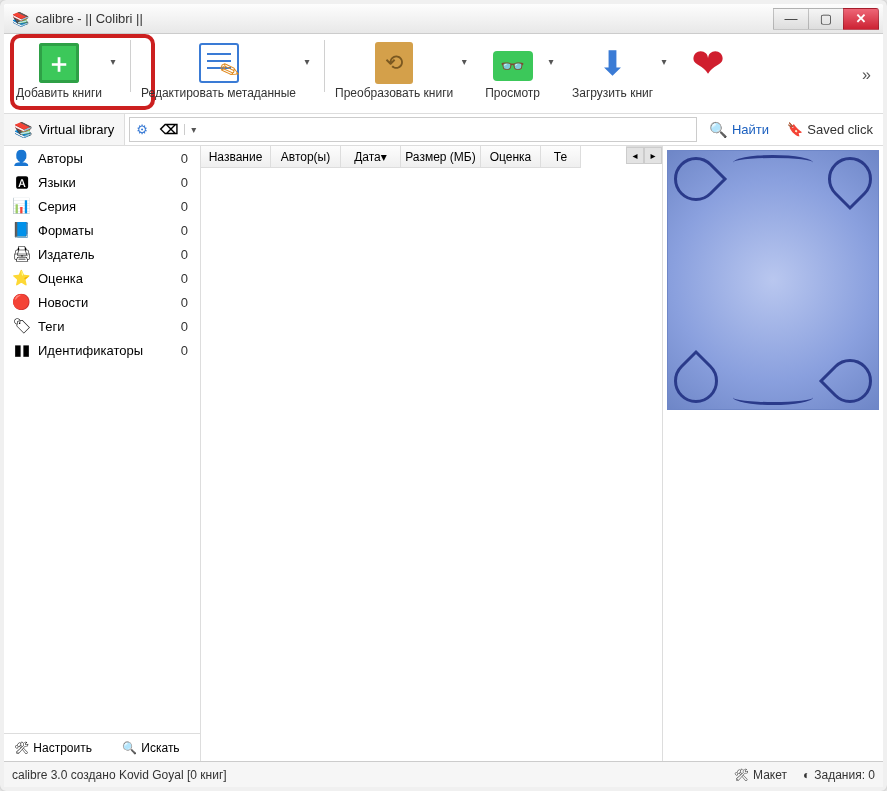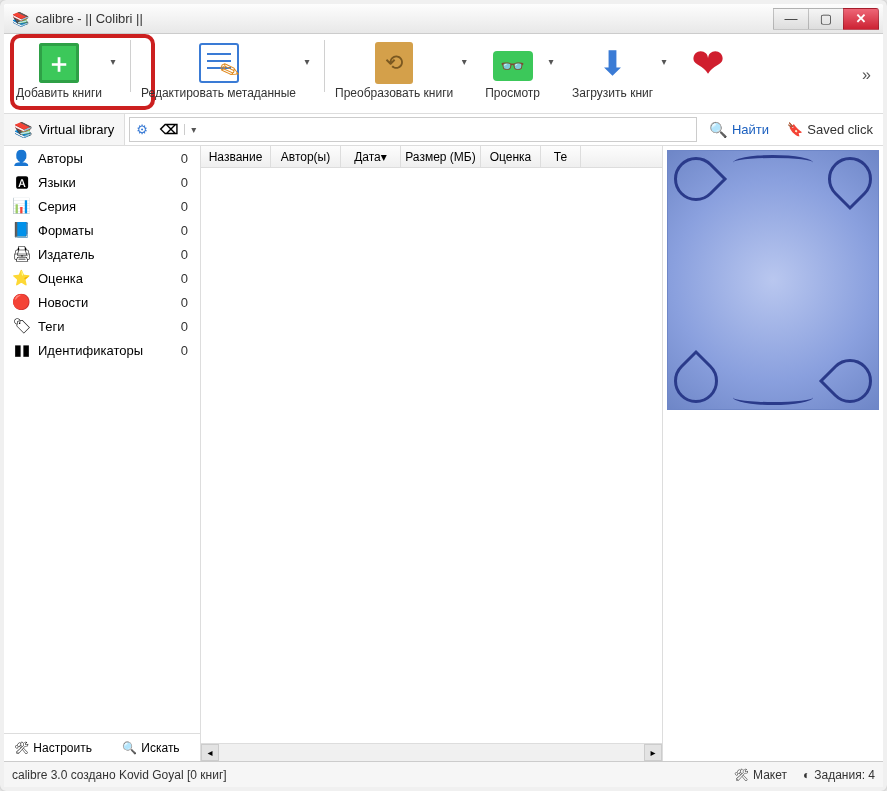--- a/index.html
+++ b/index.html
@@ -30,21 +30,21 @@
 .savedsearch { display: flex; align-items: center; padding: 0 10px; cursor: pointer; color: #333; }
 .savedsearch .bm { color: #1a5fbf; margin-right: 4px; }
 .mainarea { flex: 1; display: flex; overflow: hidden; }
 .sidebar { width: 197px; border-right: 1px solid #ddd; display: flex; flex-direction: column; font-size: 13px; }
 .catlist { flex: 1; overflow: auto; }
 .catrow { display: flex; align-items: center; padding: 3px 8px; cursor: pointer; }
 .catrow .ci { width: 20px; text-align: center; margin-right: 6px; font-size: 15px; }
 .catrow .cnt { margin-left: auto; color: #333; padding-right: 4px; }
 .sidefoot { height: 28px; border-top: 1px solid #ddd; display: flex; align-items: center; font-size: 12px; }
 .sidefoot div { flex: 1; display: flex; align-items: center; justify-content: center; cursor: pointer; gap: 4px; }
-.center { flex: 1; display: flex; flex-direction: column; border-right: 1px solid #ddd; }
+.center { flex: 1; display: flex; border-right: 1px solid #ddd; }
 .colhead { height: 22px; display: flex; border-bottom: 1px solid #ddd; background: linear-gradient(#fdfdfd,#efefef); font-size: 12px; }
 .col { border-right: 1px solid #ddd; display: flex; align-items: center; justify-content: center; padding: 0 4px; cursor: pointer; white-space: nowrap; overflow: hidden; }
 .gridarea { flex: 1; background: #fff; position: relative; }
 .hscroll { height: 18px; background: #f0f0f0; border-top: 1px solid #ddd; display: flex; }
 .hscroll .arr { width: 18px; display: flex; align-items: center; justify-content: center; font-size: 10px; background: #e3e3e3; border: 1px solid #ccc; cursor: pointer; }
 .hscroll .track { flex: 1; }
 .cover { width: 220px; padding: 4px; background: #fff; }
 .coverimg { width: 100%; height: 260px; background: radial-gradient(circle at 50% 50%, #b9c7ef 0%, #8aa0de 60%, #6e86c7 100%); border: 1px solid #6e86c7; position: relative; }
 .ornament { position: absolute; width: 44px; height: 44px; border: 3px solid #2a3a8a; border-radius: 50% 0 50% 50%; }
 .o-tl { top: 6px; left: 6px; transform: rotate(45deg); }
@@ -245,18 +245,18 @@
 
   <div class="statusbar">
     <span>calibre 3.0 создано Kovid Goyal   [0 книг]</span>
     <div class="right">
       <span>
           <span>🛠</span>
           <span>Макет</span>
         </span>
       <span>
           <span>◐</span>
-          <span>Задания: 4</span>
+          <span>Задания: 0</span>
         </span>
     </div>
   </div>
 
 </div>
 
 </body></html>

